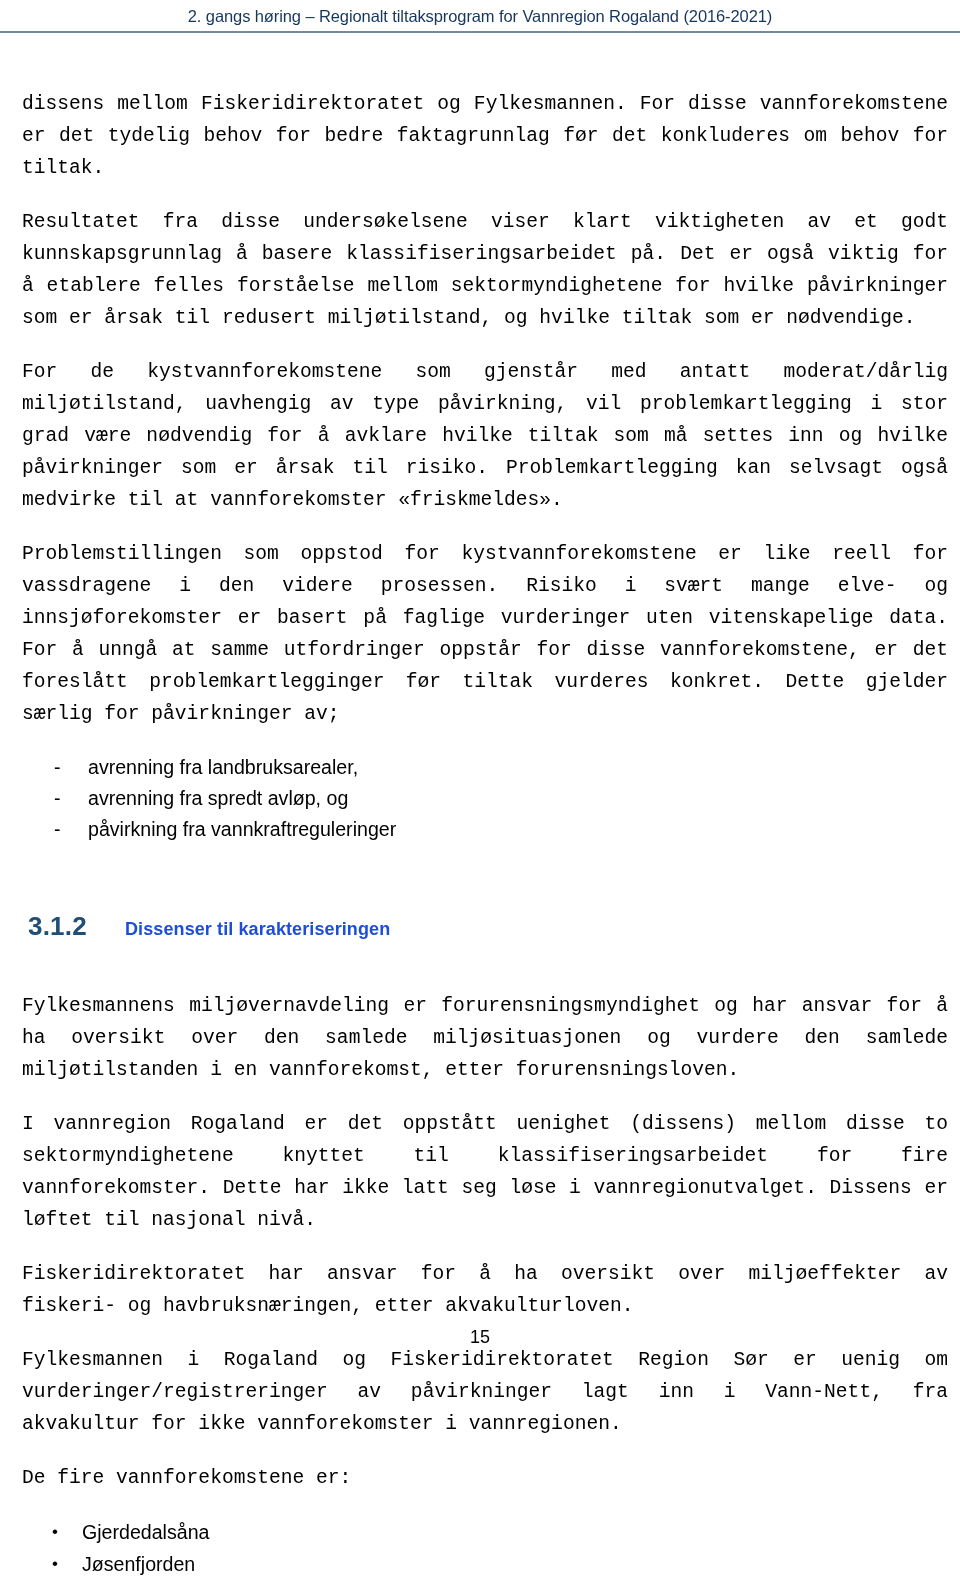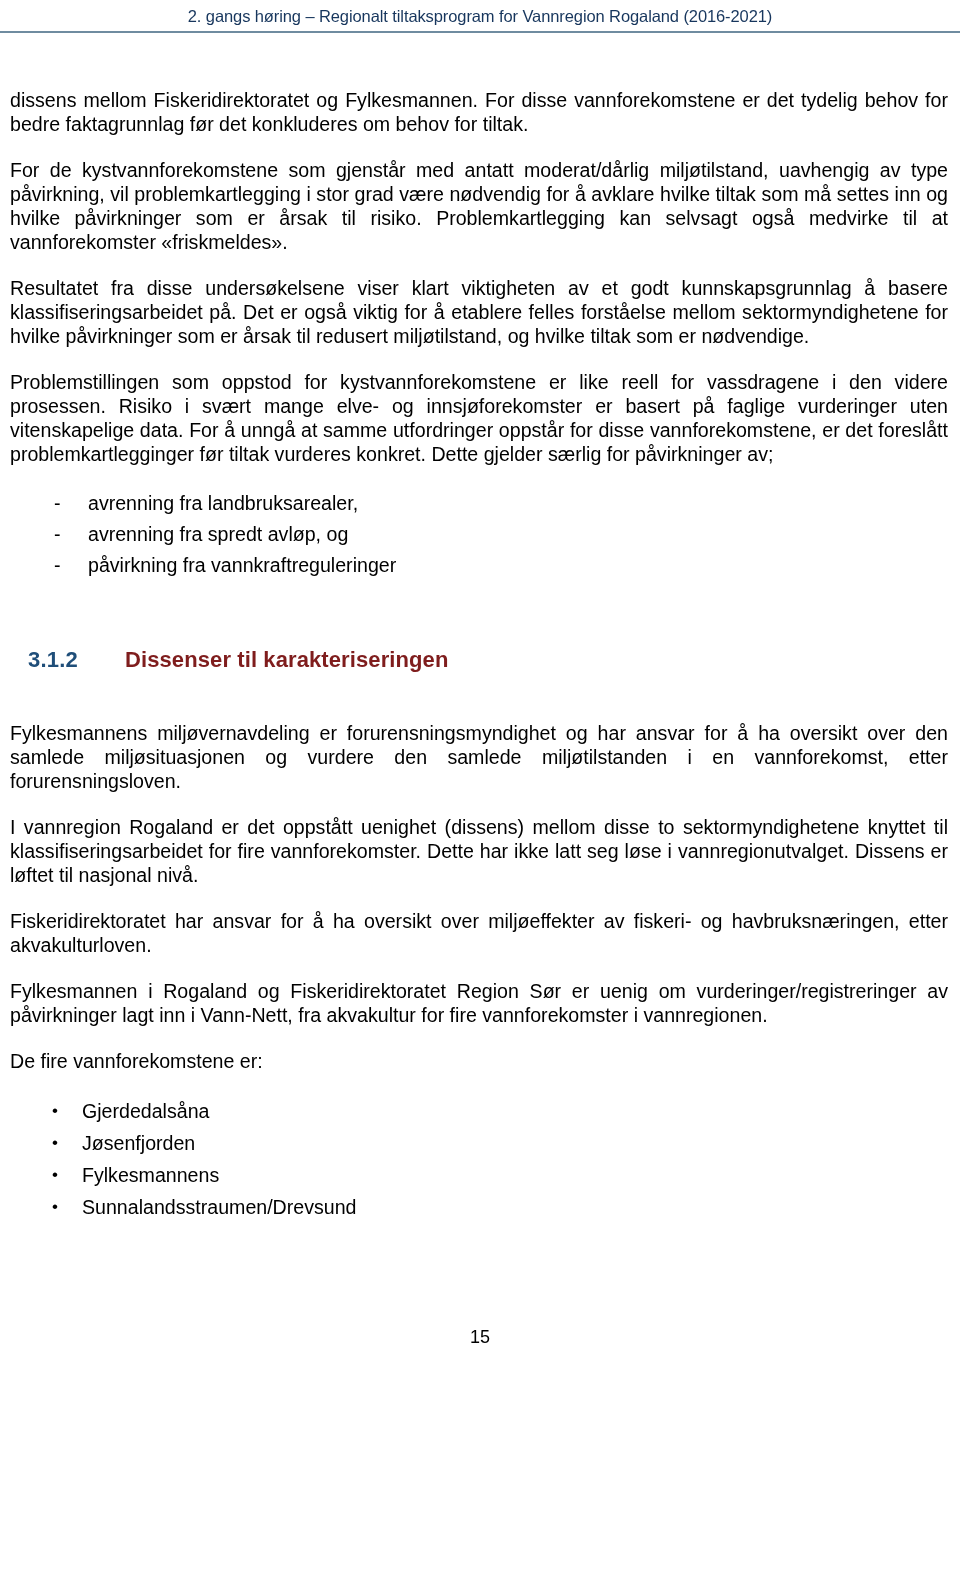--- a/index.html
+++ b/index.html
@@ -54,27 +54,28 @@
 
   
   .content {
     position: absolute;
     top: 88px;
     left: 10px;
     width: 938px;
   }
 
   p.para {
-    margin: 0 0 22px 0;
-    font-size: 19.6px;
-    line-height: 24px;
+    margin: 0 0 22px 12px;
+    font-size: 19.6px;
+    line-height: 32px;
     text-align: justify;
     text-justify: inter-word;
     color: #000;
     font-weight: 400;
+    font-family: Liberation Mono, monospace;
   }
   p.para:last-child { margin-bottom: 0; }
 
   .para-tight { margin-bottom: 20px; }
 
   
   ul.dash-list {
     list-style: none;
     margin: 0 0 34px 0;
     padding: 0;
@@ -96,33 +97,33 @@
 
   
   .heading {
     margin: 0 0 48px 0;
     padding-top: 32px;
     display: flex;
     align-items: baseline;
     color: #1f4e79;
   }
   .heading-number {
-    font-size: 22px;
+    font-size: 26px;
     font-weight: bold;
     color: #1f4e79;
     width: 115px;
     flex: 0 0 115px;
     padding-left: 18px;
     box-sizing: border-box;
     letter-spacing: 0.2px;
   }
   .heading-text {
-    font-size: 22px;
+    font-size: 18px;
     font-weight: bold;
-    color: #7f1d1d;
+    color: #1d4ed8;
     letter-spacing: 0.1px;
   }
 
   
   ul.bullet-list {
     list-style: none;
     margin: 14px 0 0 0;
     padding: 0;
   }
   ul.bullet-list li {
@@ -161,23 +162,23 @@
 
   <div class="doc-header">
     <span class="doc-header-title">2. gangs høring – Regionalt tiltaksprogram for Vannregion Rogaland (2016-2021)</span>
     <div class="doc-header-rule"></div>
   </div>
 
   <div class="content">
 
     <p class="para">dissens mellom Fiskeridirektoratet og Fylkesmannen. For disse vannforekomstene er det tydelig behov for bedre faktagrunnlag før det konkluderes om behov for tiltak.</p>
 
+    <p class="para">Resultatet fra disse undersøkelsene viser klart viktigheten av et godt kunnskapsgrunnlag å basere klassifiseringsarbeidet på. Det er også viktig for å etablere felles forståelse mellom sektormyndighetene for hvilke påvirkninger som er årsak til redusert miljøtilstand, og hvilke tiltak som er nødvendige.</p>
+
     <p class="para">For de kystvannforekomstene som gjenstår med antatt moderat/dårlig miljøtilstand, uavhengig av type påvirkning, vil problemkartlegging i stor grad være nødvendig for å avklare hvilke tiltak som må settes inn og hvilke påvirkninger som er årsak til risiko. Problemkartlegging kan selvsagt også medvirke til at vannforekomster «friskmeldes».</p>
-
-    <p class="para">Resultatet fra disse undersøkelsene viser klart viktigheten av et godt kunnskapsgrunnlag å basere klassifiseringsarbeidet på. Det er også viktig for å etablere felles forståelse mellom sektormyndighetene for hvilke påvirkninger som er årsak til redusert miljøtilstand, og hvilke tiltak som er nødvendige.</p>
 
     <p class="para para-tight">Problemstillingen som oppstod for kystvannforekomstene er like reell for vassdragene i den videre prosessen. Risiko i svært mange elve- og innsjøforekomster er basert på faglige vurderinger uten vitenskapelige data. For å unngå at samme utfordringer oppstår for disse vannforekomstene, er det foreslått problemkartlegginger før tiltak vurderes konkret. Dette gjelder særlig for påvirkninger av;</p>
 
     <ul class="dash-list">
       <li>
         <span class="dash-marker">-</span>
         <span>avrenning fra landbruksarealer,</span>
       </li>
       <li>
         <span class="dash-marker">-</span>
@@ -193,21 +194,21 @@
       <span class="heading-number">3.1.2</span>
       <span class="heading-text">Dissenser til karakteriseringen</span>
     </div>
 
     <p class="para">Fylkesmannens miljøvernavdeling er forurensningsmyndighet og har ansvar for å ha oversikt over den samlede miljøsituasjonen og vurdere den samlede miljøtilstanden i en vannforekomst, etter forurensningsloven.</p>
 
     <p class="para">I vannregion Rogaland er det oppstått uenighet (dissens) mellom disse to sektormyndighetene knyttet til klassifiseringsarbeidet for fire vannforekomster. Dette har ikke latt seg løse i vannregionutvalget. Dissens er løftet til nasjonal nivå.</p>
 
     <p class="para">Fiskeridirektoratet har ansvar for å ha oversikt over miljøeffekter av fiskeri- og havbruksnæringen, etter akvakulturloven.</p>
 
-    <p class="para">Fylkesmannen i Rogaland og Fiskeridirektoratet Region Sør er uenig om vurderinger/registreringer av påvirkninger lagt inn i Vann-Nett, fra akvakultur for fire vannforekomster i vannregionen.</p>
+    <p class="para">Fylkesmannen i Rogaland og Fiskeridirektoratet Region Sør er uenig om vurderinger/registreringer av påvirkninger lagt inn i Vann-Nett, fra akvakultur for ikke vannforekomster i vannregionen.</p>
 
     <p class="para">De fire vannforekomstene er:</p>
 
     <ul class="bullet-list">
       <li>
         <span class="bullet-marker">•</span>
         <span>Gjerdedalsåna</span>
       </li>
       <li>
         <span class="bullet-marker">•</span>

